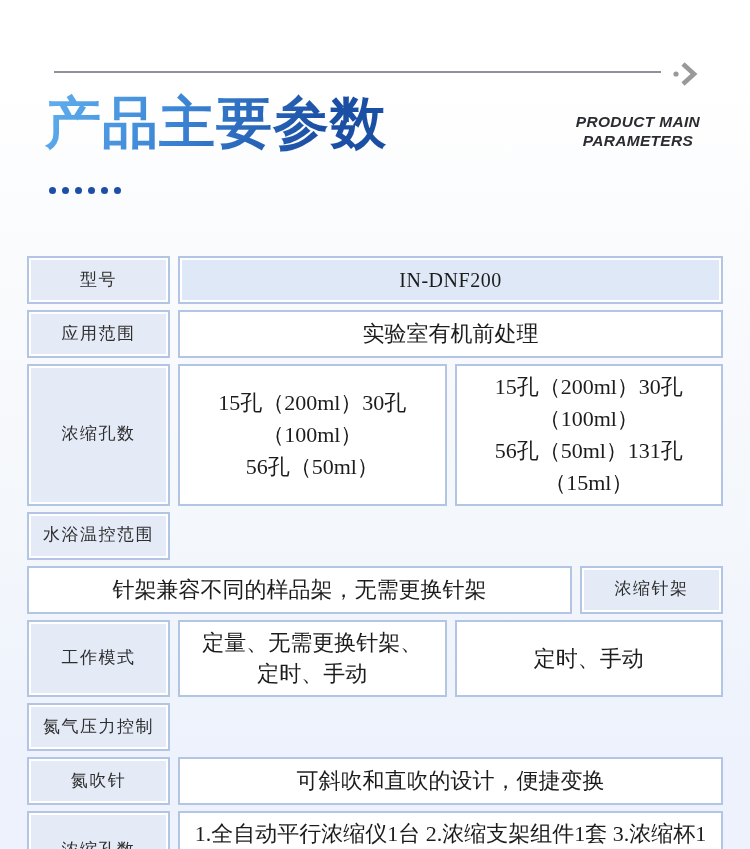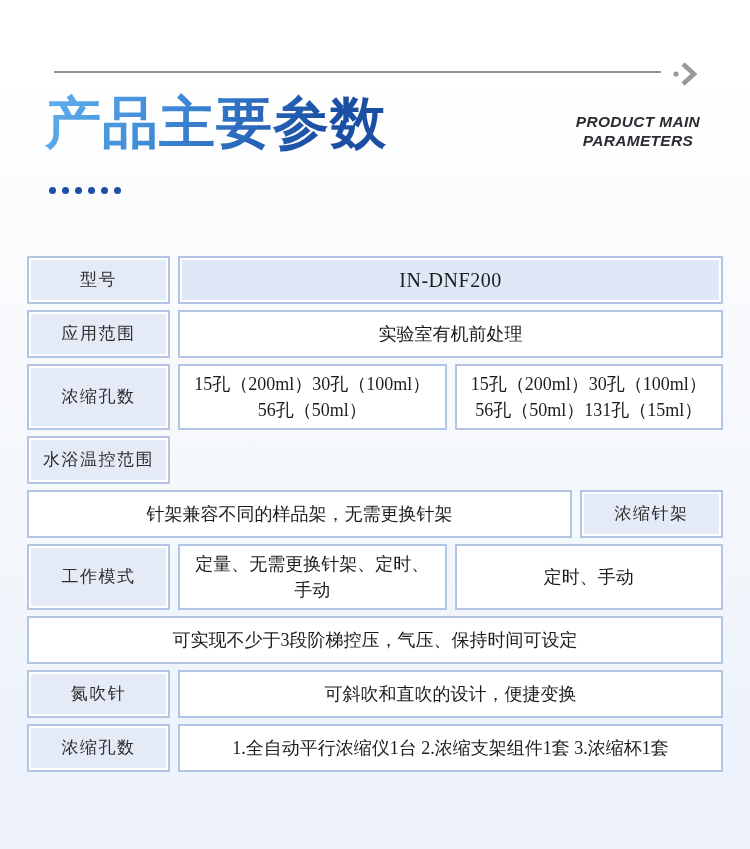--- a/index.html
+++ b/index.html
@@ -82,21 +82,21 @@
   .label-cell {
     flex: 0 0 143px;
     background: #e4ebf7;
     font-size: 17px;
     color: #2e2e2e;
     letter-spacing: 1.5px;
   }
   .value-cell {
     flex: 1 1 0;
     background: #ffffff;
-    font-size: 18px;
+    font-size: 22px;
     color: #1c1c1c;
   }
   .value-cell.tinted {
     background: #dfe8f6;
     font-size: 20px;
     letter-spacing: 0.5px;
   }
 </style>
 </head>
 <body>
@@ -150,21 +150,21 @@
       <div class="trow">
         <div class="cell value-cell">针架兼容不同的样品架，无需更换针架</div>
         <div class="cell label-cell">浓缩针架</div>
       </div>
       <div class="trow">
         <div class="cell label-cell">工作模式</div>
         <div class="cell value-cell">定量、无需更换针架、定时、手动</div>
         <div class="cell value-cell">定时、手动</div>
       </div>
       <div class="trow">
-        <div class="cell value-cell">可实现不少于3段阶梯控压，气压、保持时间可设定</div>
+        <div class="cell label-cell">氮气压力控制</div>
       </div>
       <div class="trow">
         <div class="cell label-cell">氮吹针</div>
         <div class="cell value-cell">可斜吹和直吹的设计，便捷变换</div>
       </div>
       <div class="trow">
         <div class="cell label-cell">浓缩孔数</div>
         <div class="cell value-cell">1.全自动平行浓缩仪1台 2.浓缩支架组件1套  3.浓缩杯1套</div>
       </div>
     </div>

